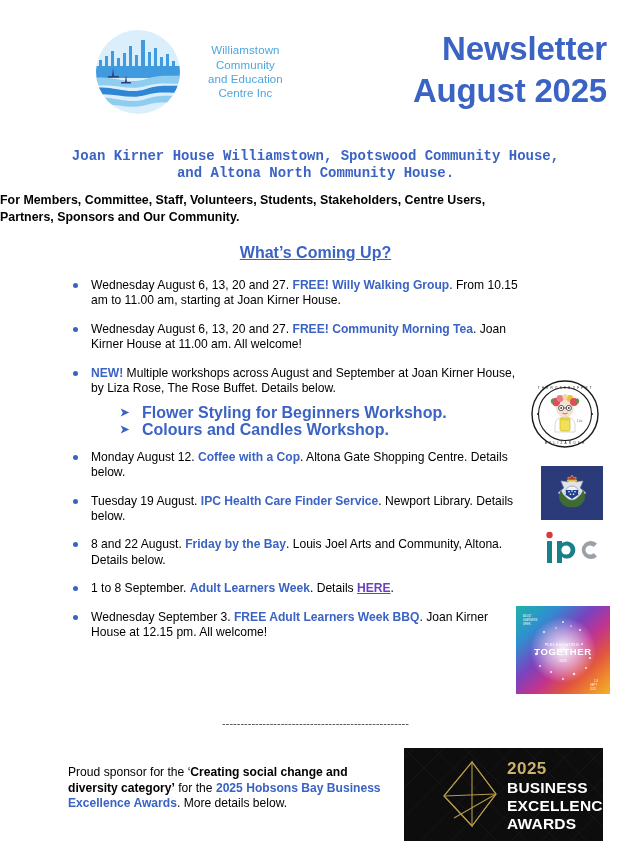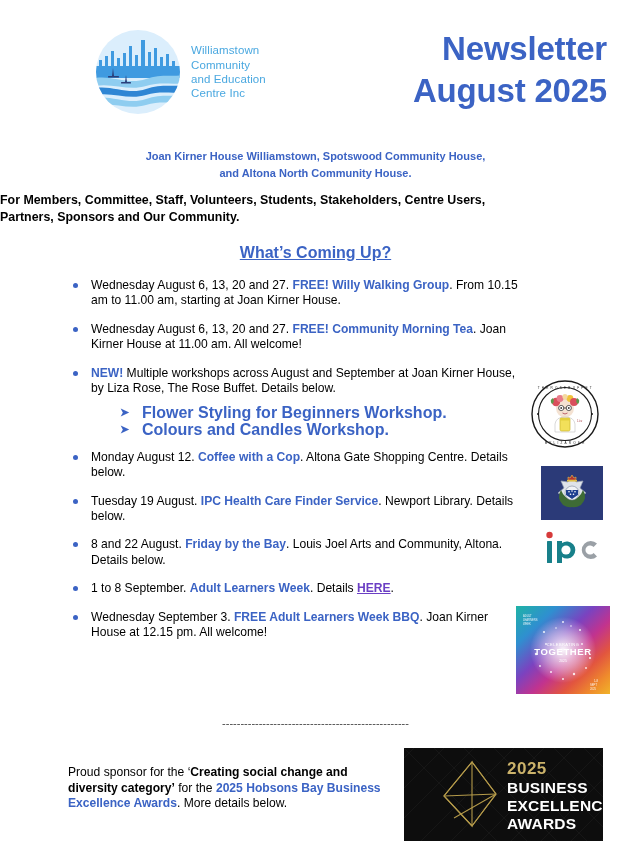--- a/index.html
+++ b/index.html
@@ -27,21 +27,22 @@
     position: absolute;
     top: 22px; left: 0; right: 0;
     height: 118px;
     display: flex;
     align-items: flex-start;
   }
   .logo-block {
     display: flex;
     align-items: center;
     margin-left: 88px;
-    gap: 3px;
+    gap: 20px;
+    text-align: center;
   }
   .logo-mark { width: 100px; height: 100px; display: block; }
   .logo-text {
     font-size: 11.5px;
     line-height: 14.4px;
     color: #4aa8e0;
     font-family: "Liberation Sans", sans-serif;
     white-space: pre-line;
     letter-spacing: 0.1px;
   }
@@ -55,24 +56,25 @@
     color: #3b63c4;
     line-height: 42px;
     letter-spacing: -0.2px;
   }
 
   
   .venues {
     position: absolute;
     top: 148px; left: 0; right: 0;
     text-align: center;
-    font-size: 11px;
+    font-size: 14px;
     font-weight: bold;
     color: #3b63c4;
     line-height: 17px;
+    font-family: Liberation Mono, monospace;
   }
   .audience {
     position: absolute;
     top: 192px; left: 0; right: 0;
     text-align: left;
     font-size: 12.4px;
     font-weight: bold;
     color: #000;
     line-height: 17px;
   }

